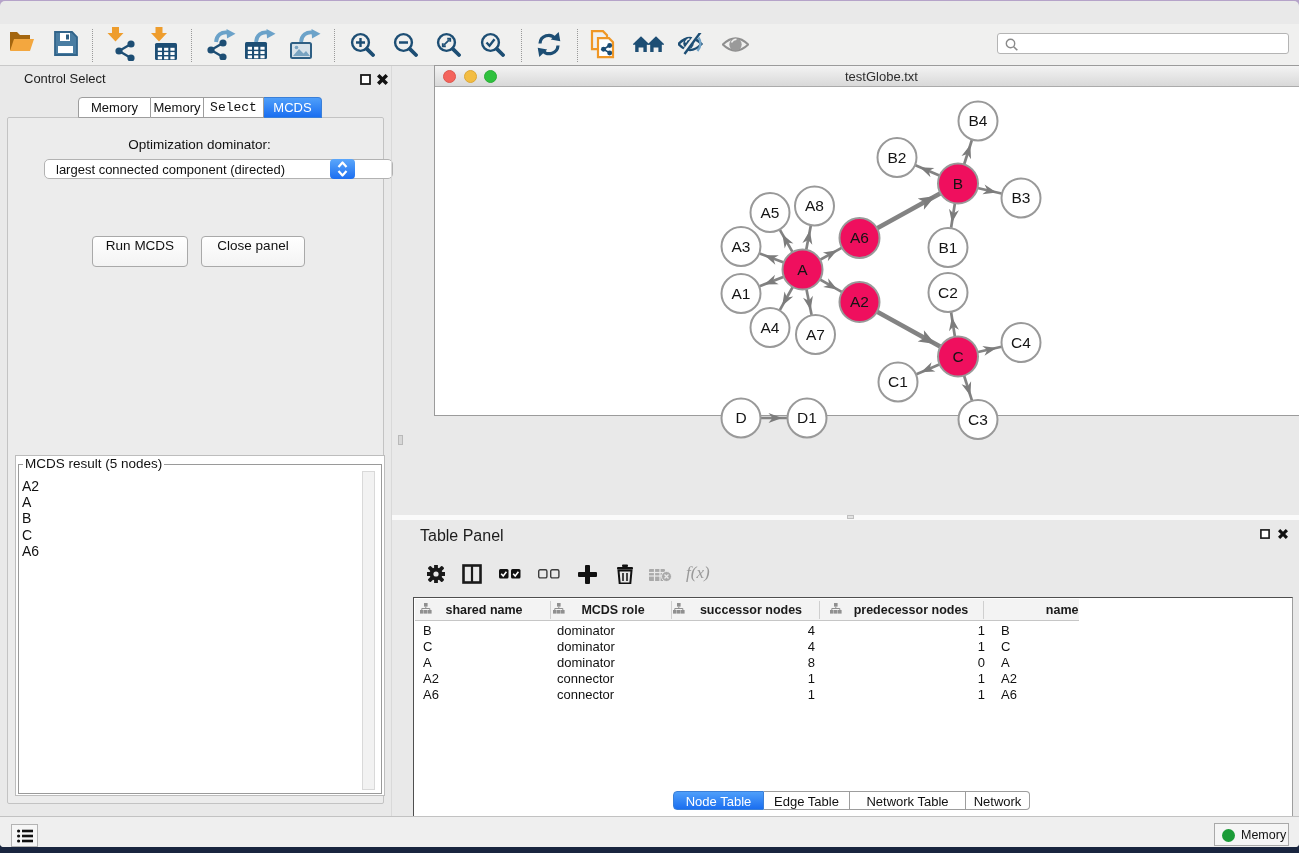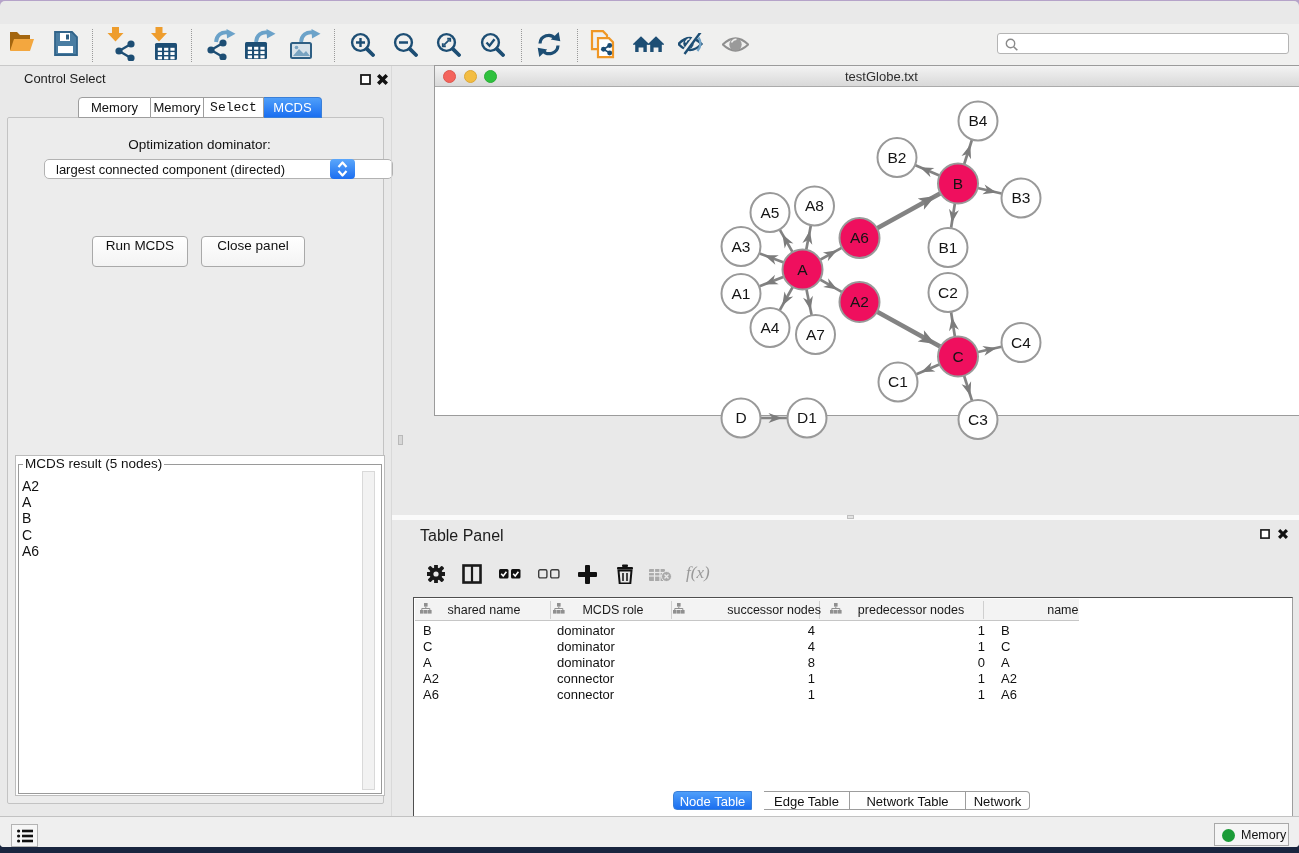--- a/index.html
+++ b/index.html
@@ -27,21 +27,21 @@
   border:1px solid #a9a9a9; border-radius:4px; font-size:13.5px; color:#111; text-align:center; line-height:17px;margin-top:43px; }
 #listwrap { left:15px; top:454px; width:370px; height:341px; background:#fff; border:1px solid #bdbdbd; }
 #tborder { left:2px; top:8px; width:364px; height:330px; border:1px solid #9a9a9a; }
 #legend { left:7px; top:0px; background:#fff; font-size:13.5px; color:#111; padding:0 2px; }
 #mlist { left:6px; top:22px; font-size:14px; color:#111; line-height:16.2px; }
 #strack { left:346px; top:15px; width:13px; height:319px; background:#f2f2f2; border:1px solid #d9d9d9; }
 #frame { left:404px; top:64px; width:894px; height:351px; border:1px solid #9b9b9b; border-top:none; background:#fff;margin-left:30px; }
 #ftitle { left:0; top:0; width:893px; height:22px; background:linear-gradient(#f3f3f3,#d9d9d9);
   border-bottom:1px solid #ababab; border-top:1px solid #9b9b9b; }
 #ftext { width:100%; text-align:center; font-size:13px; color:#2e2e2e; line-height:21px; }
-#ttable { left:413px; top:596px; width:880px; height:224px; background:#fff; border:1px solid #9e9e9e; border-top-color:#4f4f4f; border-left-color:#4f4f4f; }
+#ttable { left:413px; top:596px; width:880px; height:224px; background:#fff; border:1px solid #9e9e9e; border-top-color:#4f4f4f; border-left-color:#4f4f4f;font-weight:bold; }
 #thead { left:1px; top:1px; width:664px; height:22px; background:#f3f3f3; border-bottom:1px solid #c6c6c6; }
 .hl { position:absolute; font-size:12.5px; color:#1a1a1a; top:4px; }
 .hsep { position:absolute; top:2px; height:18px; width:0; border-left:1px solid #cfcfcf; }
 .row { position:absolute; font-size:13px; color:#111; }
 .tabb { position:absolute; top:790px; height:18.5px; background:#fff; border:1px solid #9d9d9d;
   font-size:13px; color:#111; text-align:center; line-height:19px; border-left:none; }
 #statusbar { left:0; top:815px; width:1299px; height:31px; background:#efefef; border-top:1px solid #c2c2c2; }
 #membtn { position:absolute; left:1214px; top:822px; width:75px; height:23px; background:#f5f5f5;
   border:1px solid #a9a9a9; font-size:12.5px; color:#111; }
 </style></head><body>
@@ -390,21 +390,21 @@
     </svg>
   <div class="abs" style="left:686px;top:562px;width:40px;font-family:'Liberation Serif',serif;font-style:italic;font-size:17px;color:#999">f(x)</div>
   <div class="abs" id="ttable">
     <div class="abs" id="thead">
       <div class="hsep" style="left:135px"></div>
       <div class="hsep" style="left:256px"></div>
       <div class="hsep" style="left:404px"></div>
       <div class="hsep" style="left:568px"></div>
       <div class="hl" style="left:9px;width:120px;text-align:center">shared name</div>
       <div class="hl" style="left:150px;width:96px;text-align:center">MCDS role</div>
-      <div class="hl" style="left:286px;width:120px;text-align:right">successor nodes</div>
+      <div class="hl" style="left:276px;width:120px;text-align:center">successor nodes</div>
       <div class="hl" style="left:426px;width:140px;text-align:center">predecessor nodes</div>
       <div class="hl" style="left:567.5px;width:96px;text-align:right">name</div>
     </div>
   </div>
   <svg style="position:absolute;left:420px;top:602px" width="12" height="11" viewBox="0 0 12 11">
       <rect x="4" y="0" width="3.6" height="3.6" fill="#909090"></rect>
       <rect x="0" y="7" width="3.6" height="3.6" fill="#909090"></rect>
       <rect x="4" y="7" width="3.6" height="3.6" fill="#909090"></rect>
       <rect x="8" y="7" width="3.6" height="3.6" fill="#909090"></rect>
       <path d="M5.8,3.6 V5.5 M1.8,7 V5.5 H9.8 V7" fill="none" stroke="#909090" stroke-width="1"></path>
@@ -448,21 +448,21 @@
 <div class="row" style="left:423px;top:670px">A2</div>
 <div class="row" style="left:557px;top:670px">connector</div>
 <div class="row" style="left:735px;top:670px;width:80px;text-align:right">1</div>
 <div class="row" style="left:905px;top:670px;width:80px;text-align:right">1</div>
 <div class="row" style="left:1001px;top:670px">A2</div>
 <div class="row" style="left:423px;top:686px">A6</div>
 <div class="row" style="left:557px;top:686px">connector</div>
 <div class="row" style="left:735px;top:686px;width:80px;text-align:right">1</div>
 <div class="row" style="left:905px;top:686px;width:80px;text-align:right">1</div>
 <div class="row" style="left:1001px;top:686px">A6</div>
-  <div class="tabb" style="left:673px;width:79px;border-radius:4px 0 0 4px;border-left:1px solid #9d9d9d;background:linear-gradient(#4f9ffa,#1a6ef0);color:#fff;border-color:#3a7fd8">Node Table</div>
+  <div class="tabb" style="left:673px;width:91px;border-radius:4px 0 0 4px;border-left:1px solid #9d9d9d;background:linear-gradient(#4f9ffa,#1a6ef0);color:#fff;border-color:#3a7fd8">Node Table</div>
   <div class="tabb" style="left:764px;width:86px">Edge Table</div>
   <div class="tabb" style="left:850px;width:116px">Network Table</div>
   <div class="tabb" style="left:966px;width:64px;border-radius:0 4px 4px 0">Network</div>
 
   <div class="abs" id="statusbar"></div>
   <div class="abs" style="left:11px;top:823px;width:27px;height:23px;background:#f6f6f6;border:1px solid #b3b3b3">
     <svg style="position:absolute;left:5px;top:4px" width="16" height="14" viewBox="0 0 16 14">
       <circle cx="1.6" cy="2" r="1.6" fill="#111"></circle>
         <rect x="5" y="0.7" width="11" height="2.6" fill="#111"></rect>
       <circle cx="1.6" cy="7" r="1.6" fill="#111"></circle>

